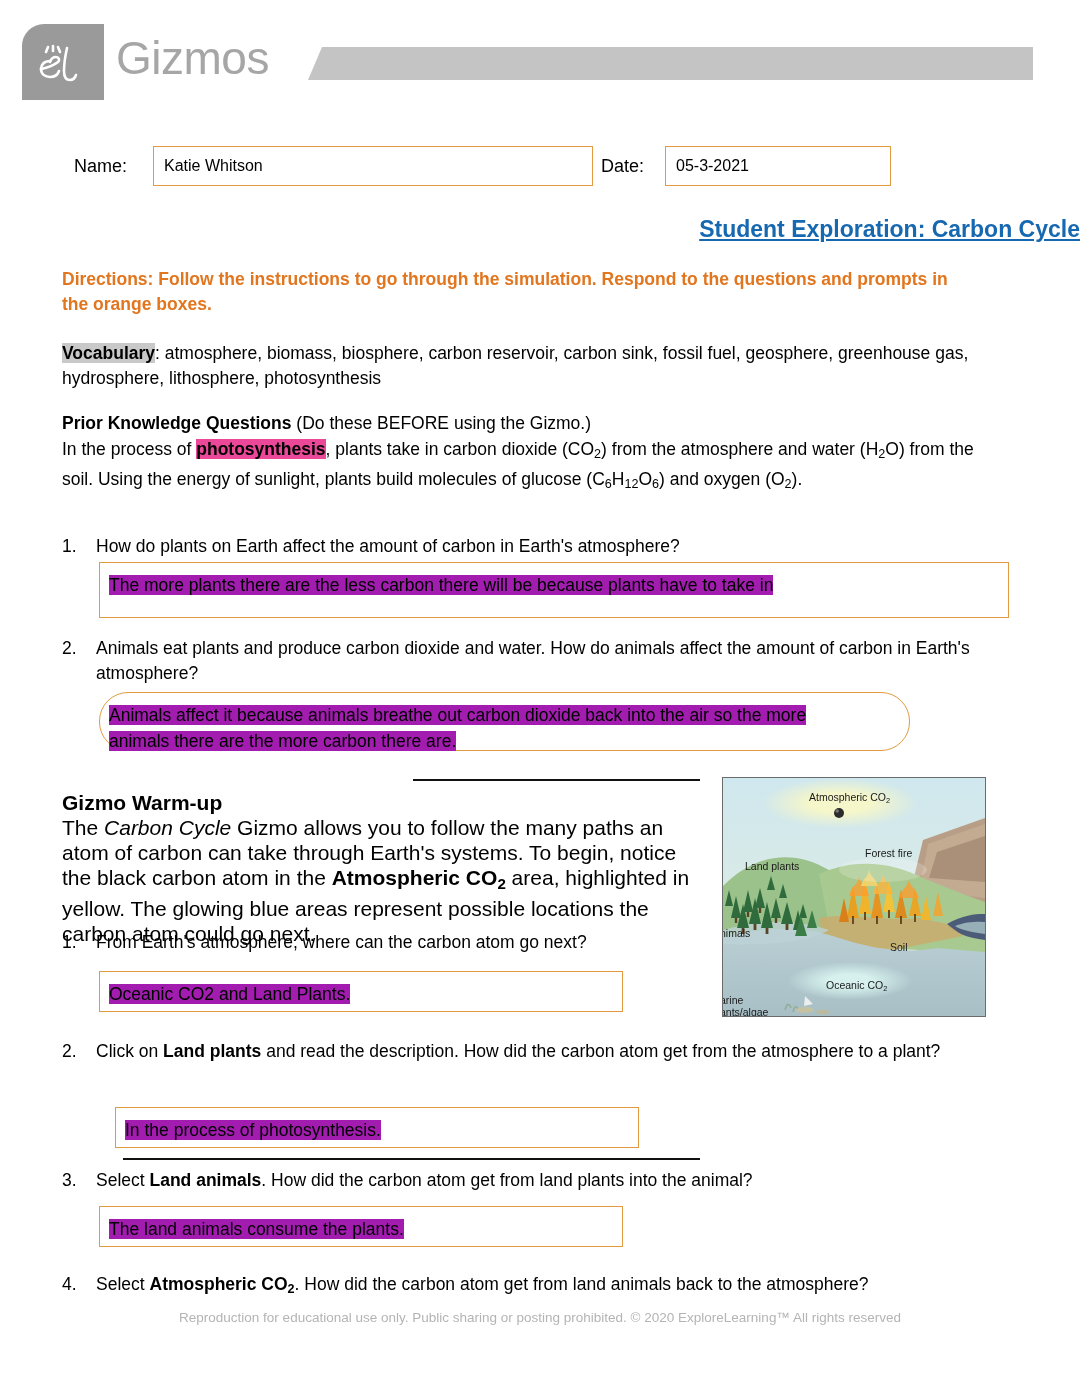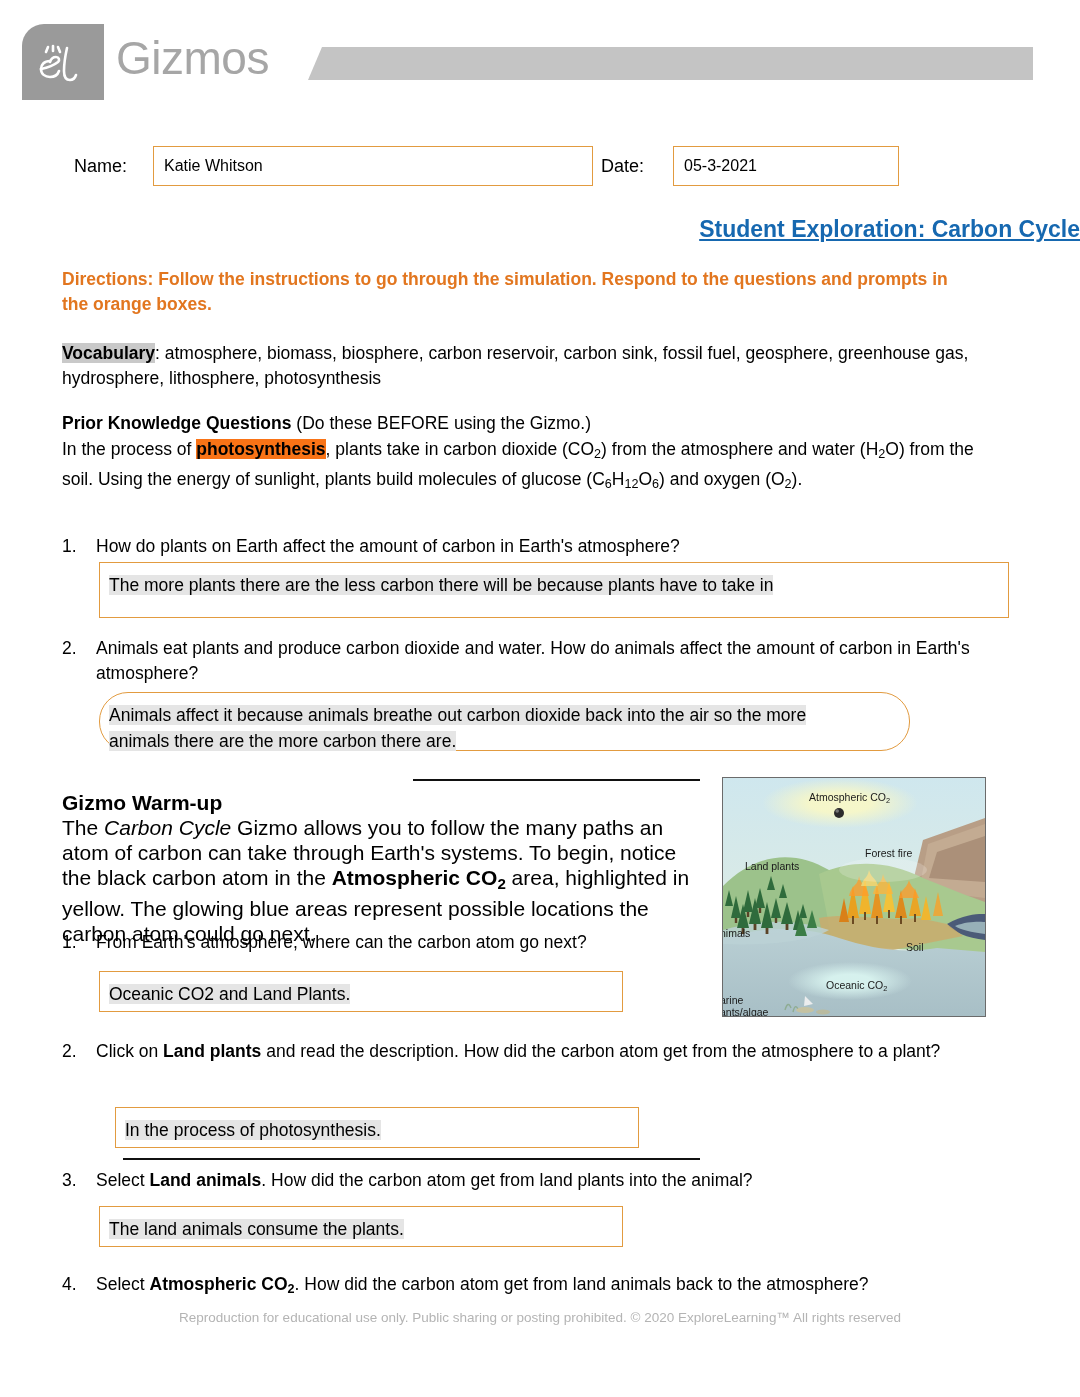--- a/index.html
+++ b/index.html
@@ -72,21 +72,21 @@
     height: 40px;
     border: 1.5px solid #e29b40;
     background: #ffffff;
     box-sizing: border-box;
     display: flex;
     align-items: center;
     padding-left: 10px;
     font-size: 16px;
   }
   .nd-box.name-box { left: 153px; width: 440px; }
-  .nd-box.date-box { left: 665px; width: 226px; margin-left: 8px; }
+  .nd-box.date-box { left: 665px; width: 226px; }
 
   
   .doc {
     position: absolute;
     left: 0; top: 0;
     width: 1080px;
   }
   .title {
     position: absolute;
     left: 0; top: 216px;
@@ -116,21 +116,21 @@
   .vocab .hl-gray { background: #c9c9c9; font-weight: bold; }
 
   .prior {
     position: absolute;
     left: 62px; top: 411px;
     width: 945px;
     font-size: 17.5px;
     line-height: 25.5px;
   }
   .prior b { font-weight: bold; }
-  .prior .hl-gray { background: #f97316; font-weight: bold; }
+  .prior .hl-gray { background: #ec4899; font-weight: bold; }
   sub { font-size: 0.72em; vertical-align: -0.25em; }
 
   
   .q {
     position: absolute;
     font-size: 17.5px;
     line-height: 25px;
   }
   .q .num {
     position: absolute;
@@ -151,21 +151,21 @@
     background: #ffffff;
     box-sizing: border-box;
     padding: 9px 8px 8px 9px;
   }
   .abox .atext {
     font-size: 17.5px;
     line-height: 26px;
     color: #000;
   }
   .abox .atext span.hl {
-    background: #e5e5e5;
+    background: #a21caf;
     box-decoration-break: clone;
     text-align: center;
     -webkit-box-decoration-break: clone;
   }
 
   
   .rule {
     position: absolute;
     height: 0;
     border-top: 2.5px solid #111111;
@@ -463,20 +463,20 @@
         <ellipse cx="100" cy="234" rx="7" ry="2.5" fill="#c9b57c" opacity="0.6"></ellipse>
       </g>
 
       <path d="M82 218 l8 8 l-9 2 z" fill="#f2f2f2" opacity="0.9"></path>
     </svg>
 
     <div class="fig-label" style="left:86px; top:13px;">Atmospheric CO<sub>2</sub></div>
     <div class="fig-label" style="left:142px; top:69px;">Forest fire</div>
     <div class="fig-label" style="left:22px; top:82px;">Land plants</div>
     <div class="fig-label" style="left:-3px; top:149px;">nimals</div>
-    <div class="fig-label" style="left:167px; top:163px;margin-left:16px;">Soil</div>
+    <div class="fig-label" style="left:167px; top:163px;">Soil</div>
     <div class="fig-label" style="left:103px; top:201px;">Oceanic CO<sub>2</sub></div>
     <div class="fig-label" style="left:-3px; top:216px;">arine</div>
     <div class="fig-label" style="left:-3px; top:228px;">ants/algae</div>
   </div>
 
   <div class="footer">Reproduction for educational use only. Public sharing or posting prohibited. © 2020 ExploreLearning™ All rights reserved</div>
 </div>
 
 </body></html>

